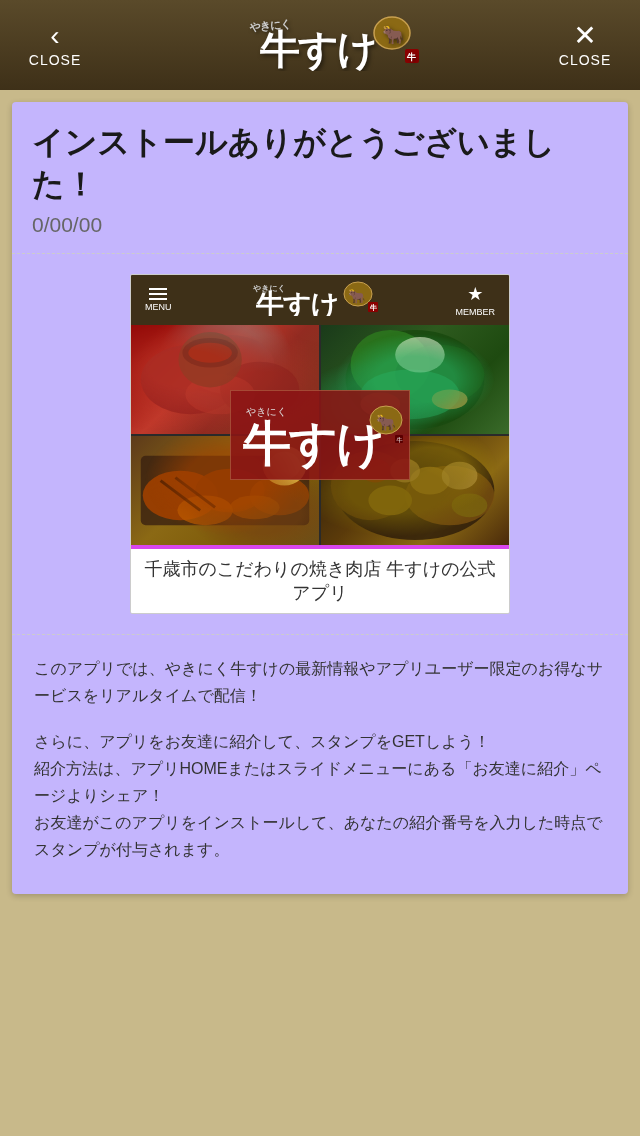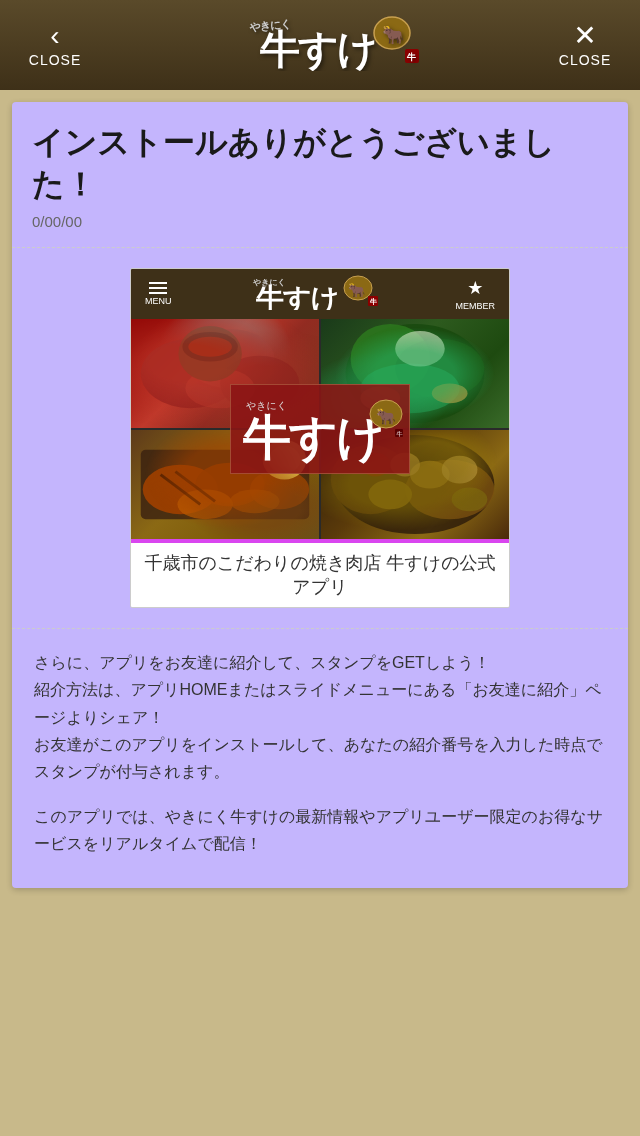--- a/index.html
+++ b/index.html
@@ -100,21 +100,21 @@
 
     .article-title {
       font-size: 32px;
       font-weight: bold;
       color: #1a1a1a;
       line-height: 1.3;
       margin-bottom: 8px;
     }
 
     .article-date {
-      font-size: 15px;
+      font-size: 21px;
       color: #666;
       text-align: center;
     }
 
     
     .image-section {
       padding: 20px 20px;
       display: flex;
       justify-content: center;
       border-bottom: 1px dashed #ccc;
@@ -420,17 +420,17 @@
             <text x="158.5" y="47" font-family="serif" font-size="6" fill="white">牛</text>
           </svg>
         </div>
       </div>
 
       <div class="screenshot-caption">千歳市のこだわりの焼き肉店 牛すけの公式アプリ</div>
     </div>
   </div>
 
   <div class="body-text-section">
+    <p class="body-paragraph">このアプリでは、やきにく牛すけの最新情報やアプリユーザー限定のお得なサービスをリアルタイムで配信！</p>
     <p class="body-paragraph">さらに、アプリをお友達に紹介して、スタンプをGETしよう！<br>紹介方法は、アプリHOMEまたはスライドメニューにある「お友達に紹介」ページよりシェア！<br>お友達がこのアプリをインストールして、あなたの紹介番号を入力した時点でスタンプが付与されます。</p>
-    <p class="body-paragraph">このアプリでは、やきにく牛すけの最新情報やアプリユーザー限定のお得なサービスをリアルタイムで配信！</p>
   </div>
 
 </div>
 
 </body></html>

